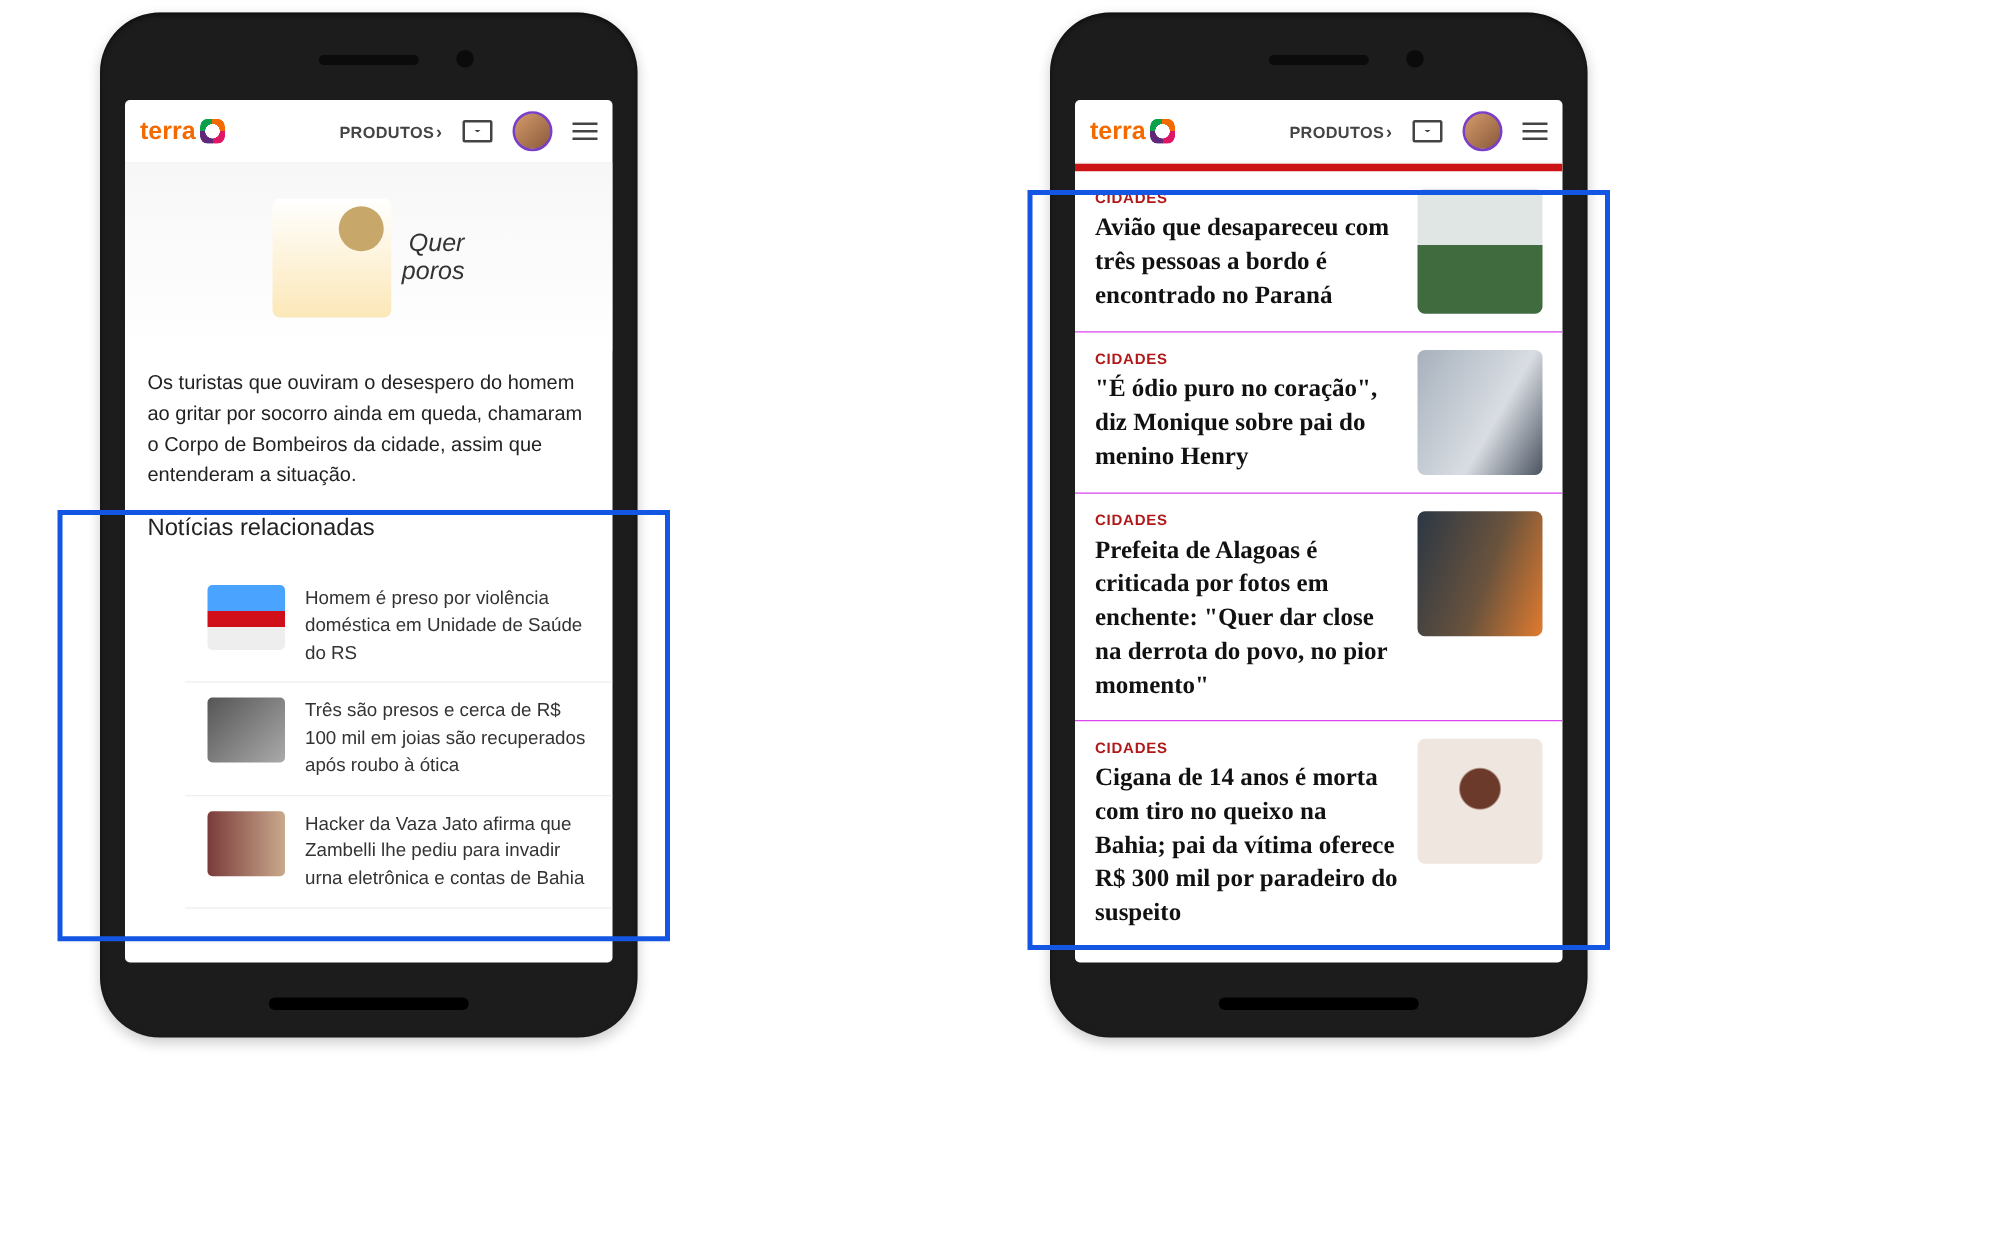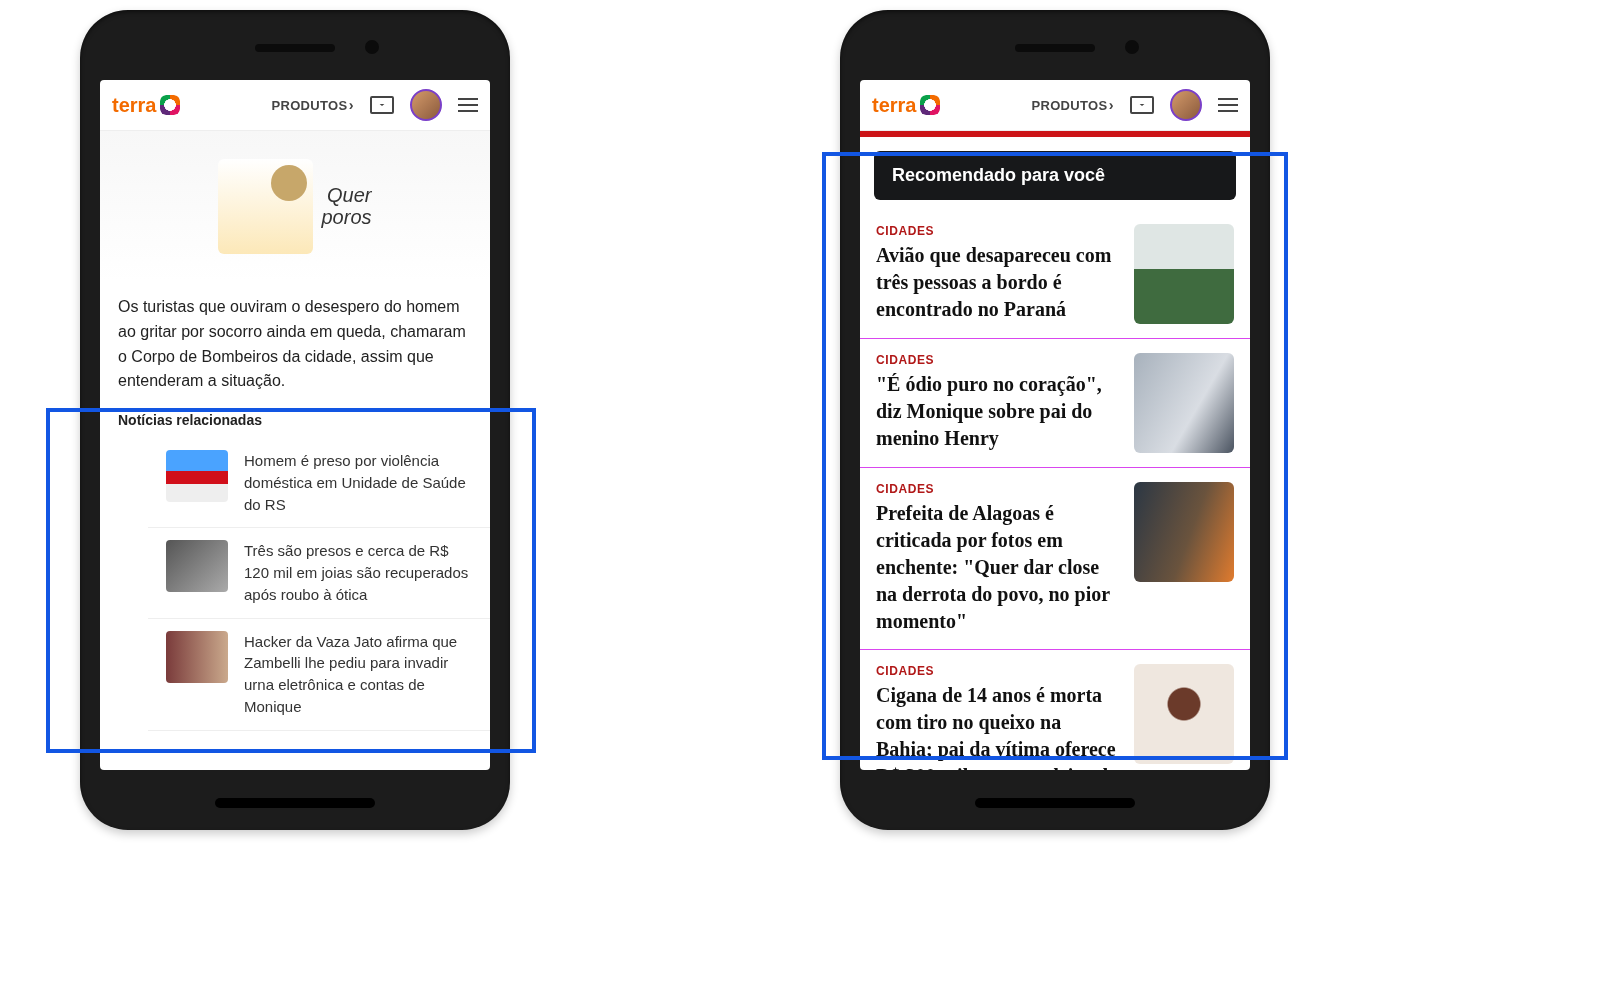--- a/index.html
+++ b/index.html
@@ -33,21 +33,21 @@
   .avatar{width:28px;height:28px;border-radius:50%;border:2px solid #7a3fc9;background:linear-gradient(135deg,#d49a6a,#8a5a3c);} 
   .burger{display:flex;flex-direction:column;gap:4px;}
   .burger span{width:20px;height:2px;background:#444;}
 
   
   .ad{height:130px;background:linear-gradient(#f7f7f7,#fff);display:flex;align-items:center;justify-content:center;gap:8px;padding:10px;}
   .ad .pack{width:95px;height:95px;background:linear-gradient(#fff,#fce8b8);border-radius:6px;position:relative;}
   .ad .pack::after{content:"";position:absolute;right:6px;top:6px;width:36px;height:36px;border-radius:50%;background:#c7a76a;color:#fff;}
   .ad .txt{font-style:italic;color:#333;font-size:20px;text-align:right;line-height:1.1;}
   .para{padding:14px 18px;font-size:16px;line-height:1.55;color:#222;}
-  .rel h3{margin:4px 18px 10px;font-size:14px;font-weight:700;}
+  .rel h3{margin:4px 18px 22px;font-size:19px;font-weight:400;}
   .rel .item{display:flex;gap:16px;padding:12px 18px;border-bottom:1px solid #eee;margin-left:48px;}
   .rel .thumb{flex:0 0 62px;height:52px;border-radius:4px;}
   .rel .item:nth-of-type(1) .thumb{background:linear-gradient(#4aa3ff 40%,#d10f1a 40% 65%,#eee 65%);}
   .rel .item:nth-of-type(2) .thumb{background:linear-gradient(135deg,#555,#aaa);}
   .rel .item:nth-of-type(3) .thumb{background:linear-gradient(90deg,#7a3b3b,#caa98c);}
   .rel .t{font-size:15px;line-height:1.45;color:#333;}
 
   
   .redbar{height:6px;background:#cc1417;}
   .recbox{margin:14px 14px 10px;background:#17181a;color:#fff;border-radius:6px;padding:14px 18px;font-size:18px;font-weight:600;}
@@ -103,25 +103,25 @@
       <div class="para">Os turistas que ouviram o desespero do homem ao gritar por socorro ainda em queda, chamaram o Corpo de Bombeiros da cidade, assim que entenderam a situação.</div>
 
       <div class="rel">
         <h3>Notícias relacionadas</h3>
         <div class="item">
           <div class="thumb"></div>
           <div class="t">Homem é preso por violência doméstica em Unidade de Saúde do RS</div>
         </div>
         <div class="item">
           <div class="thumb"></div>
-          <div class="t">Três são presos e cerca de R$ 120 mil em joias são recuperados após roubo à ótica</div>
+          <div class="t">Três são presos e cerca de R$ 100 mil em joias são recuperados após roubo à ótica</div>
         </div>
         <div class="item">
           <div class="thumb"></div>
-          <div class="t">Hacker da Vaza Jato afirma que Zambelli lhe pediu para invadir urna eletrônica e contas de Monique</div>
+          <div class="t">Hacker da Vaza Jato afirma que Zambelli lhe pediu para invadir urna eletrônica e contas de Bahia</div>
         </div>
       </div>
 
     </div>
   </div>
 
   <div class="phone right">
     <div class="speaker"></div>
     <div class="camera"></div>
     <div class="home"></div>
@@ -141,21 +141,20 @@
           <span class="avatar"></span>
           <span class="burger">
               <span></span>
               <span></span>
               <span></span>
             </span>
         </div>
       </div>
 
       <div class="redbar"></div>
-      <div class="recbox">Recomendado para você</div>
 
       <div class="rec">
         <div class="row">
           <div class="txt">
             <div class="cat">CIDADES</div>
             <div class="title">Avião que desapareceu com três pessoas a bordo é encontrado no Paraná</div>
           </div>
           <div class="img"></div>
         </div>
         <div class="row">

